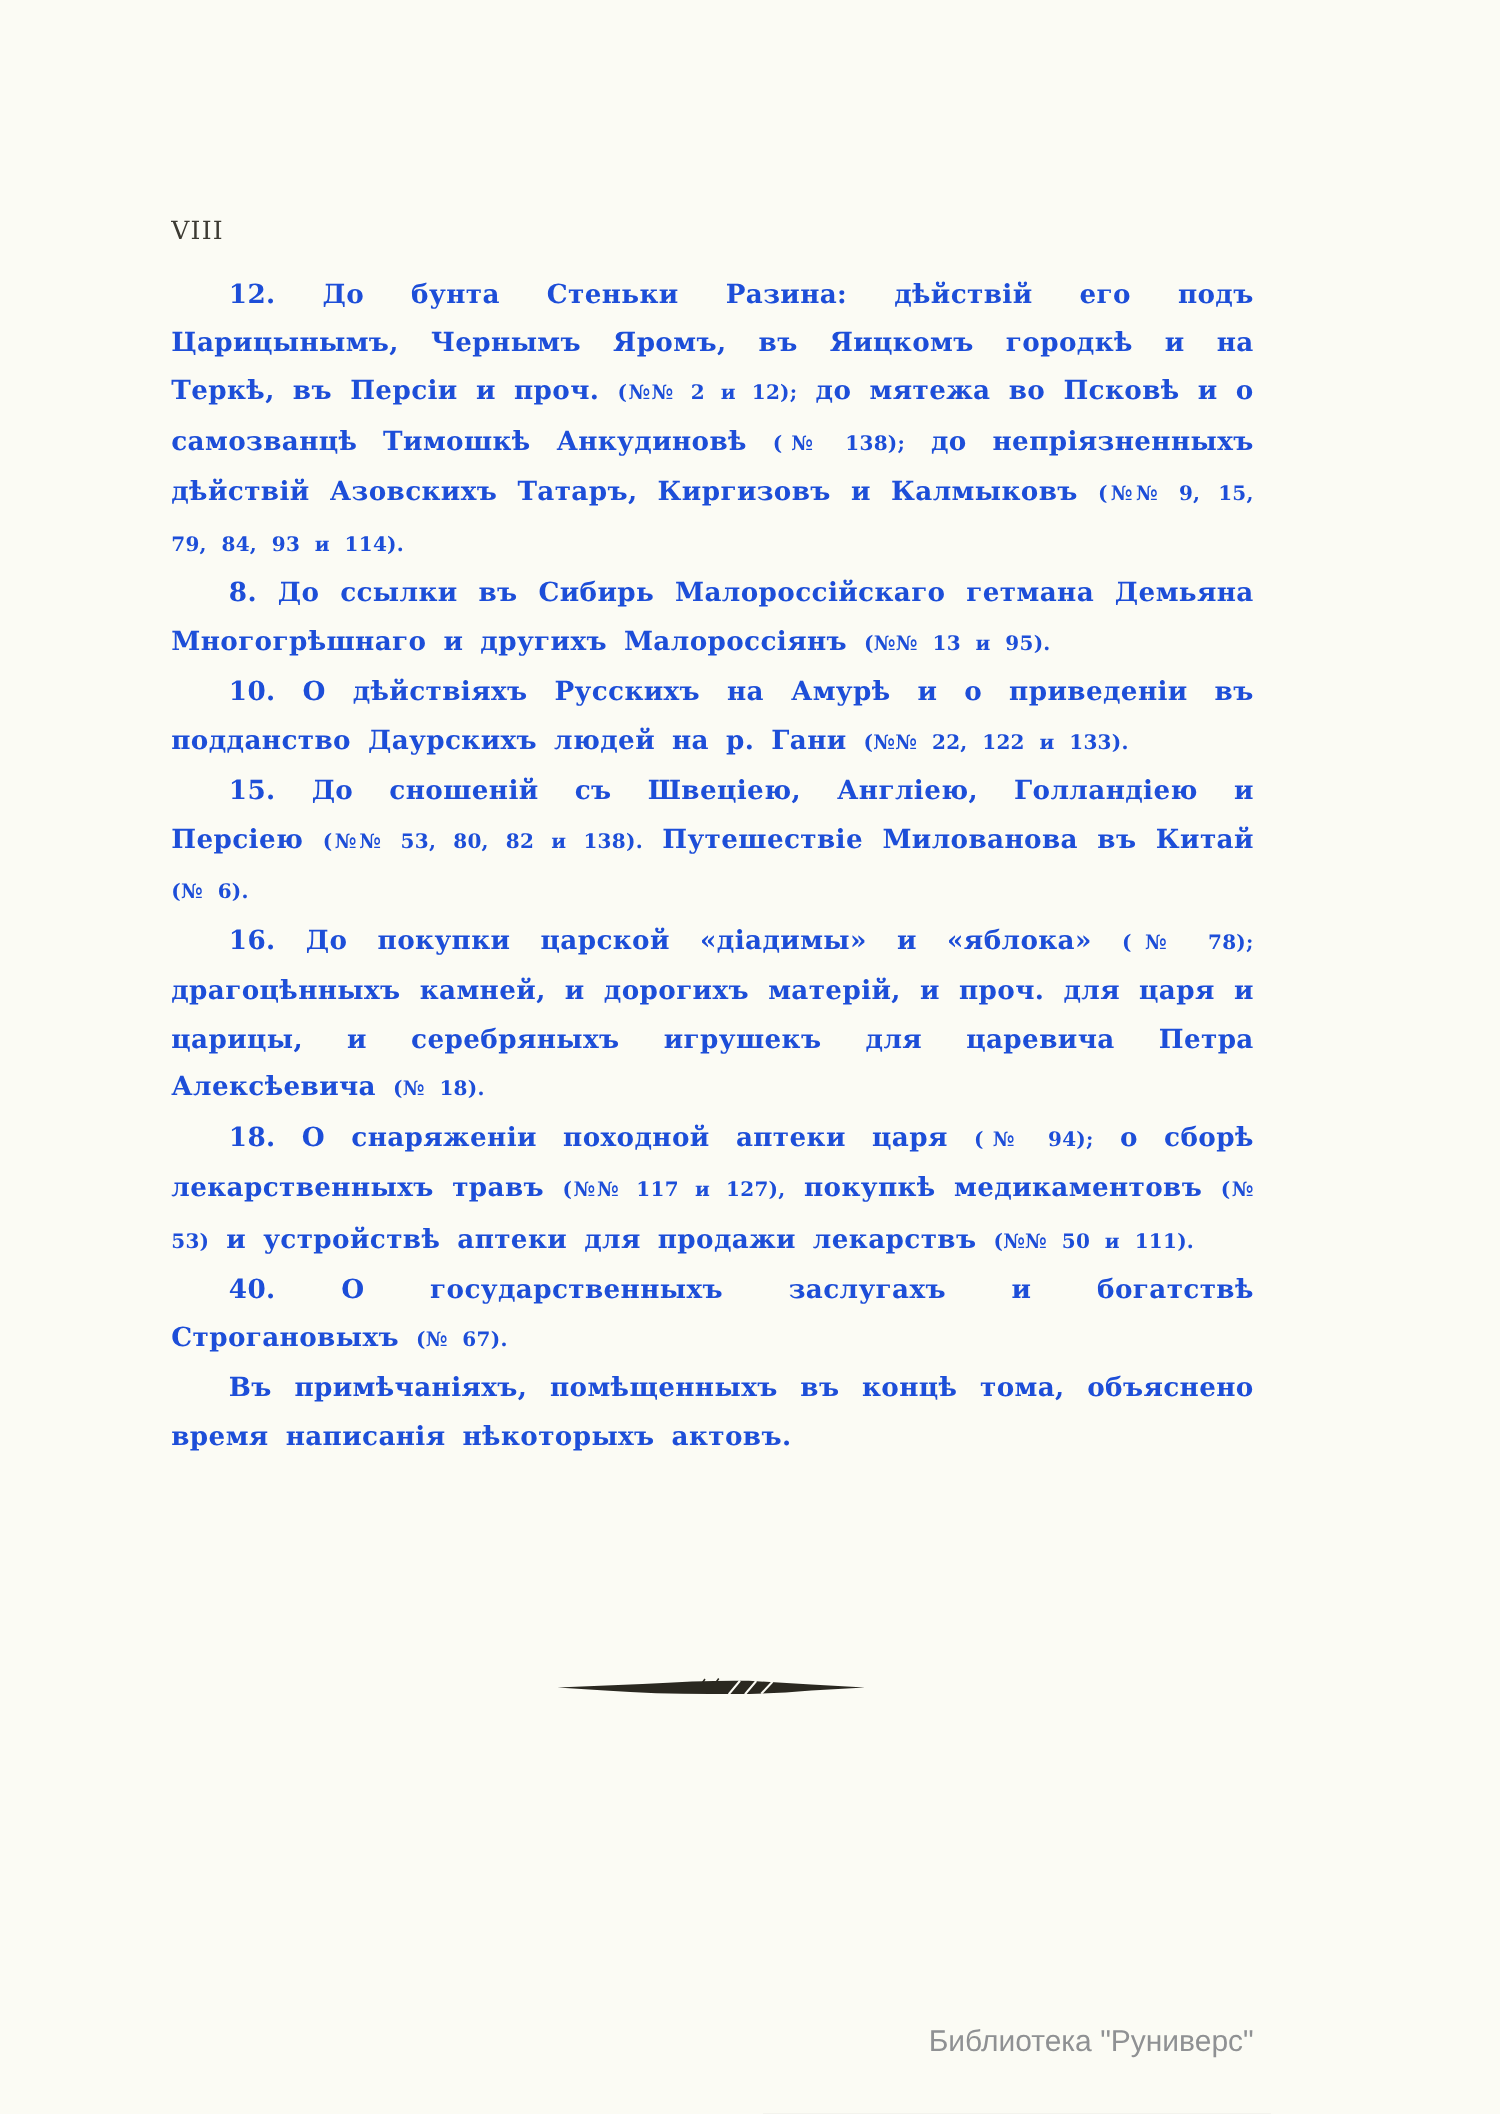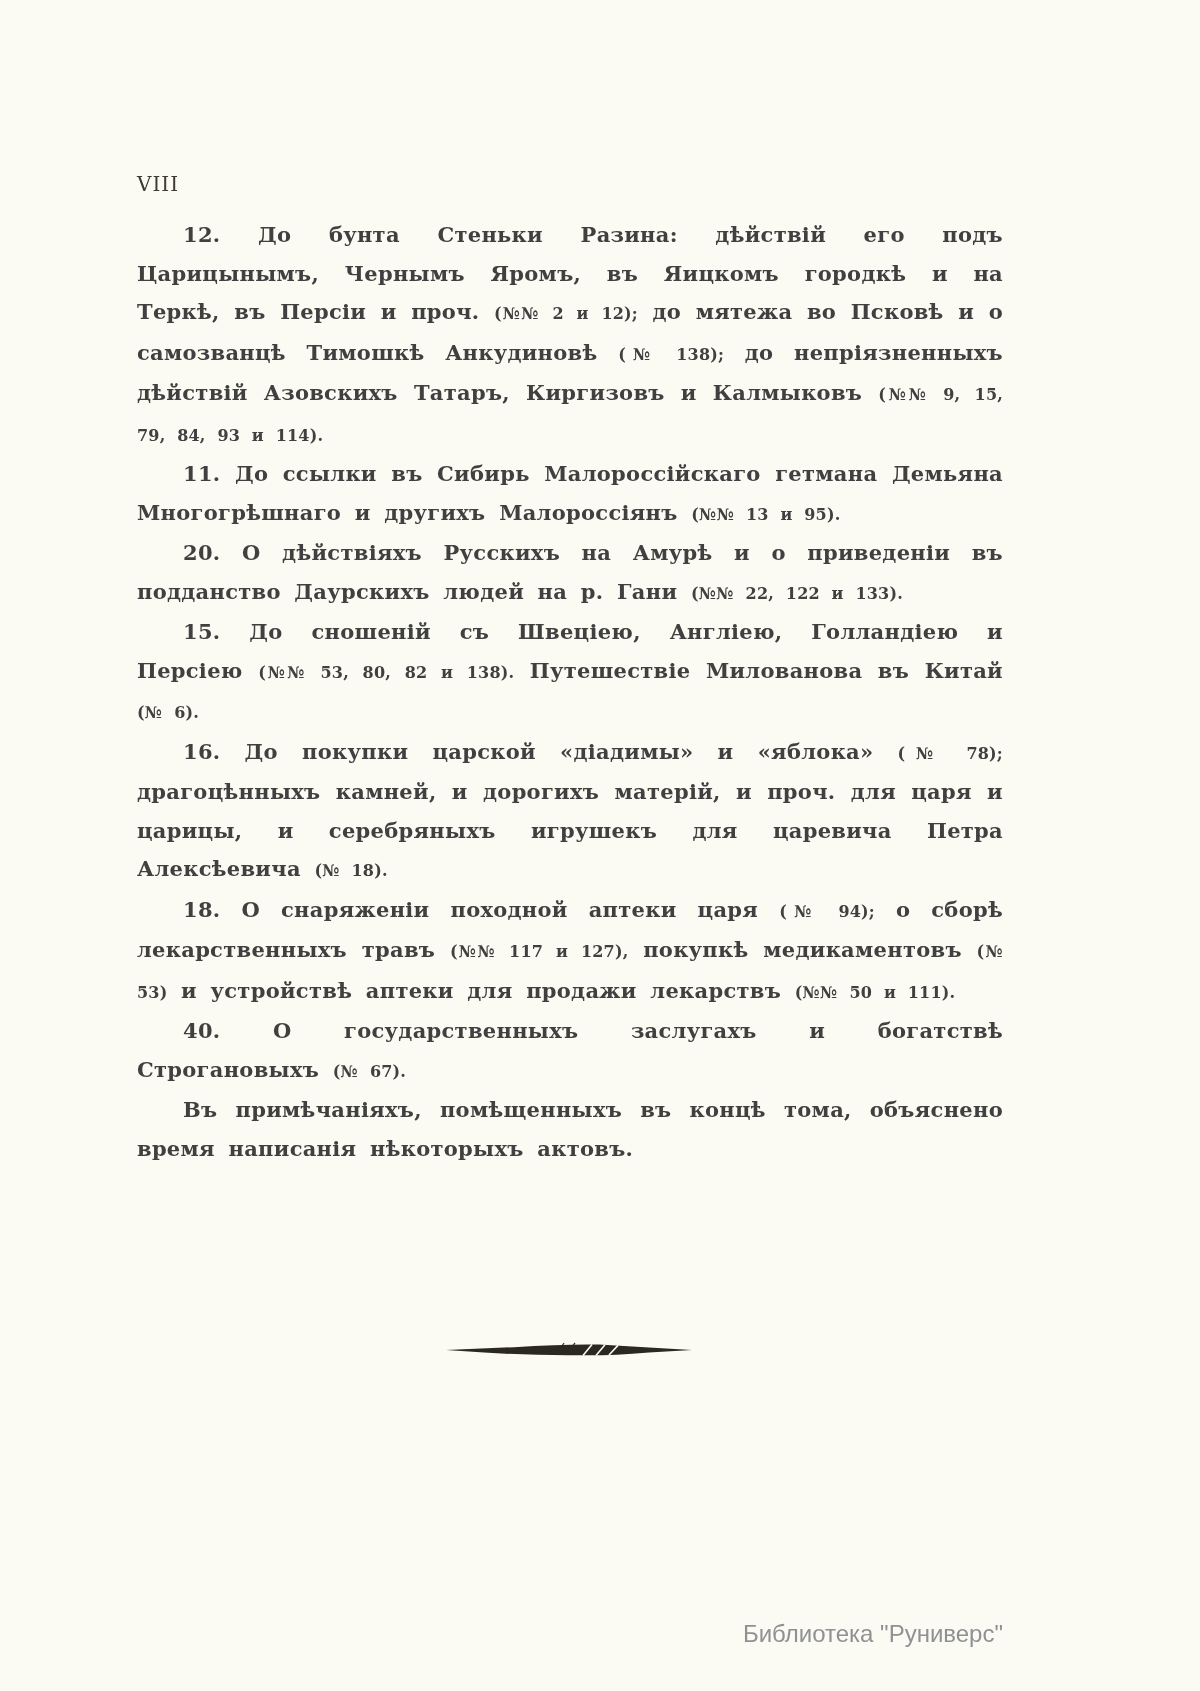--- a/index.html
+++ b/index.html
@@ -24,21 +24,21 @@
     font-weight: 400;
     letter-spacing: 1px;
     color: #3c3a32;
   }
   .text-block {
     position: absolute;
     left: 137px;
     top: 216px;
     width: 866px;
     text-align: justify;
-    color: #404040;
+    color: #1d4ed8;
   }
   .para {
     margin: 0;
     padding: 0;
     text-indent: 46px;
     font-size: 21px;
     font-weight: 700;
     line-height: 38.5px;
     word-spacing: 6px;
     letter-spacing: 0.3px;
@@ -67,22 +67,22 @@
 </style>
 </head>
 <body>
 
 <div class="page">
 
   <div class="page-number">VIII</div>
 
   <div class="text-block">
       <p class="para"><span>12. До бунта Стеньки Разина: дѣйствій его подъ Царицынымъ, Чернымъ Яромъ, въ Яицкомъ городкѣ и на Теркѣ, въ Персіи и проч. </span><span class="refnum">(№№ 2 и 12);</span><span> до мятежа во Псковѣ и о самозванцѣ Тимошкѣ Анкудиновѣ </span><span class="refnum">(№ 138);</span><span> до непріязненныхъ дѣйствій Азовскихъ Татаръ, Киргизовъ и Калмыковъ </span><span class="refnum">(№№ 9, 15, 79, 84, 93 и 114).</span></p>
-      <p class="para"><span>11. До ссылки въ Сибирь Малороссійскаго гетмана Демьяна Многогрѣшнаго и другихъ Малороссіянъ </span><span class="refnum">(№№ 13 и 95).</span></p>
-      <p class="para"><span>20. О дѣйствіяхъ Русскихъ на Амурѣ и о приведеніи въ подданство Даурскихъ людей на р. Гани </span><span class="refnum">(№№ 22, 122 и 133).</span></p>
+      <p class="para"><span>8. До ссылки въ Сибирь Малороссійскаго гетмана Демьяна Многогрѣшнаго и другихъ Малороссіянъ </span><span class="refnum">(№№ 13 и 95).</span></p>
+      <p class="para"><span>10. О дѣйствіяхъ Русскихъ на Амурѣ и о приведеніи въ подданство Даурскихъ людей на р. Гани </span><span class="refnum">(№№ 22, 122 и 133).</span></p>
       <p class="para"><span>15. До сношеній съ Швеціею, Англіею, Голландіею и Персіею </span><span class="refnum">(№№ 53, 80, 82 и 138).</span><span> Путешествіе Милованова въ Китай </span><span class="refnum">(№ 6).</span></p>
       <p class="para"><span>16. До покупки царской «діадимы» и «яблока» </span><span class="refnum">(№ 78);</span><span> драгоцѣнныхъ камней, и дорогихъ матерій, и проч. для царя и царицы, и серебряныхъ игрушекъ для царевича Петра Алексѣевича </span><span class="refnum">(№ 18).</span></p>
       <p class="para"><span>18. О снаряженіи походной аптеки царя </span><span class="refnum">(№ 94);</span><span> о сборѣ лекарственныхъ травъ </span><span class="refnum">(№№ 117 и 127),</span><span> покупкѣ медикаментовъ </span><span class="refnum">(№ 53)</span><span> и устройствѣ аптеки для продажи лекарствъ </span><span class="refnum">(№№ 50 и 111).</span></p>
       <p class="para"><span>40. О государственныхъ заслугахъ и богатствѣ Строгановыхъ </span><span class="refnum">(№ 67).</span></p>
       <p class="para"><span>Въ примѣчаніяхъ, помѣщенныхъ въ концѣ тома, объяснено время написанія нѣкоторыхъ актовъ.</span></p>
     </div>
 
   <div class="divider">
     <svg width="250" height="16" viewBox="0 0 250 16" aria-hidden="true">
       <path d="M2 8 L70 5.2 Q120 2 155 2.6 L205 5.6 L248 8 L205 10.4 Q165 13.8 135 13.2 Q85 13.6 40 10.4 Z" fill="#2a2820"></path>

